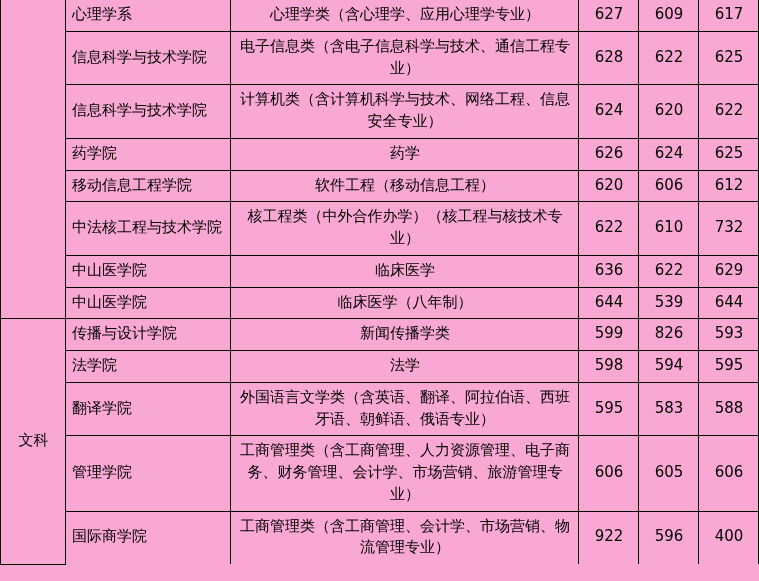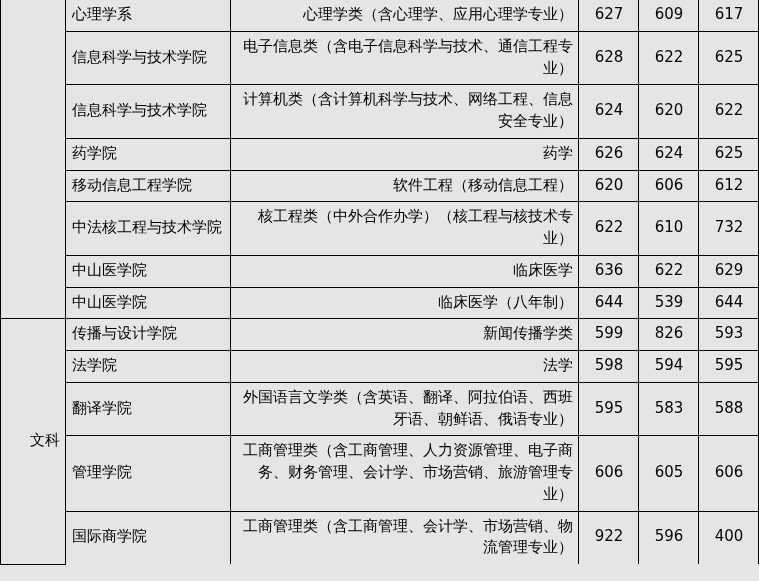--- a/index.html
+++ b/index.html
@@ -9,21 +9,21 @@
   }
   body {
     font-family: "DejaVu Sans", "Liberation Sans", sans-serif;
     color: #000000;
   }
   #page {
     position: relative;
     width: 759px;
     height: 581px;
     overflow: hidden;
-    background: #e5e5e5;
+    background: #f9a8d4;
   }
   table.score-table {
     border-collapse: collapse;
     table-layout: fixed;
     width: 759px;
     font-size: 15px;
     line-height: 1.45;
   }
   table.score-table td {
     border: 1px solid #000000;
@@ -31,36 +31,36 @@
     vertical-align: middle;
     word-break: break-all;
   }
   
   col.c-group { width: 65px; }
   col.c-college { width: 165px; }
   col.c-major { width: 348px; }
   col.c-score { width: 60px; }
 
   td.group-cell {
-    text-align: right;
+    text-align: center;
     vertical-align: bottom;
     padding-left: 4px;
     padding-bottom: 6px;
     border-top: none;
     border-left: none;
     border-bottom: none;
   }
   td.group-cell.no-label {
     border-right: 1px solid #000000;
   }
   td.college-cell {
     text-align: left;
   }
   td.major-cell {
-    text-align: right;
+    text-align: center;
     margin-left: 28px;
   }
   td.score-cell {
     text-align: center;
     padding-left: 6px;
   }
   
   tr.first-row td {
     border-top: none;
   }

